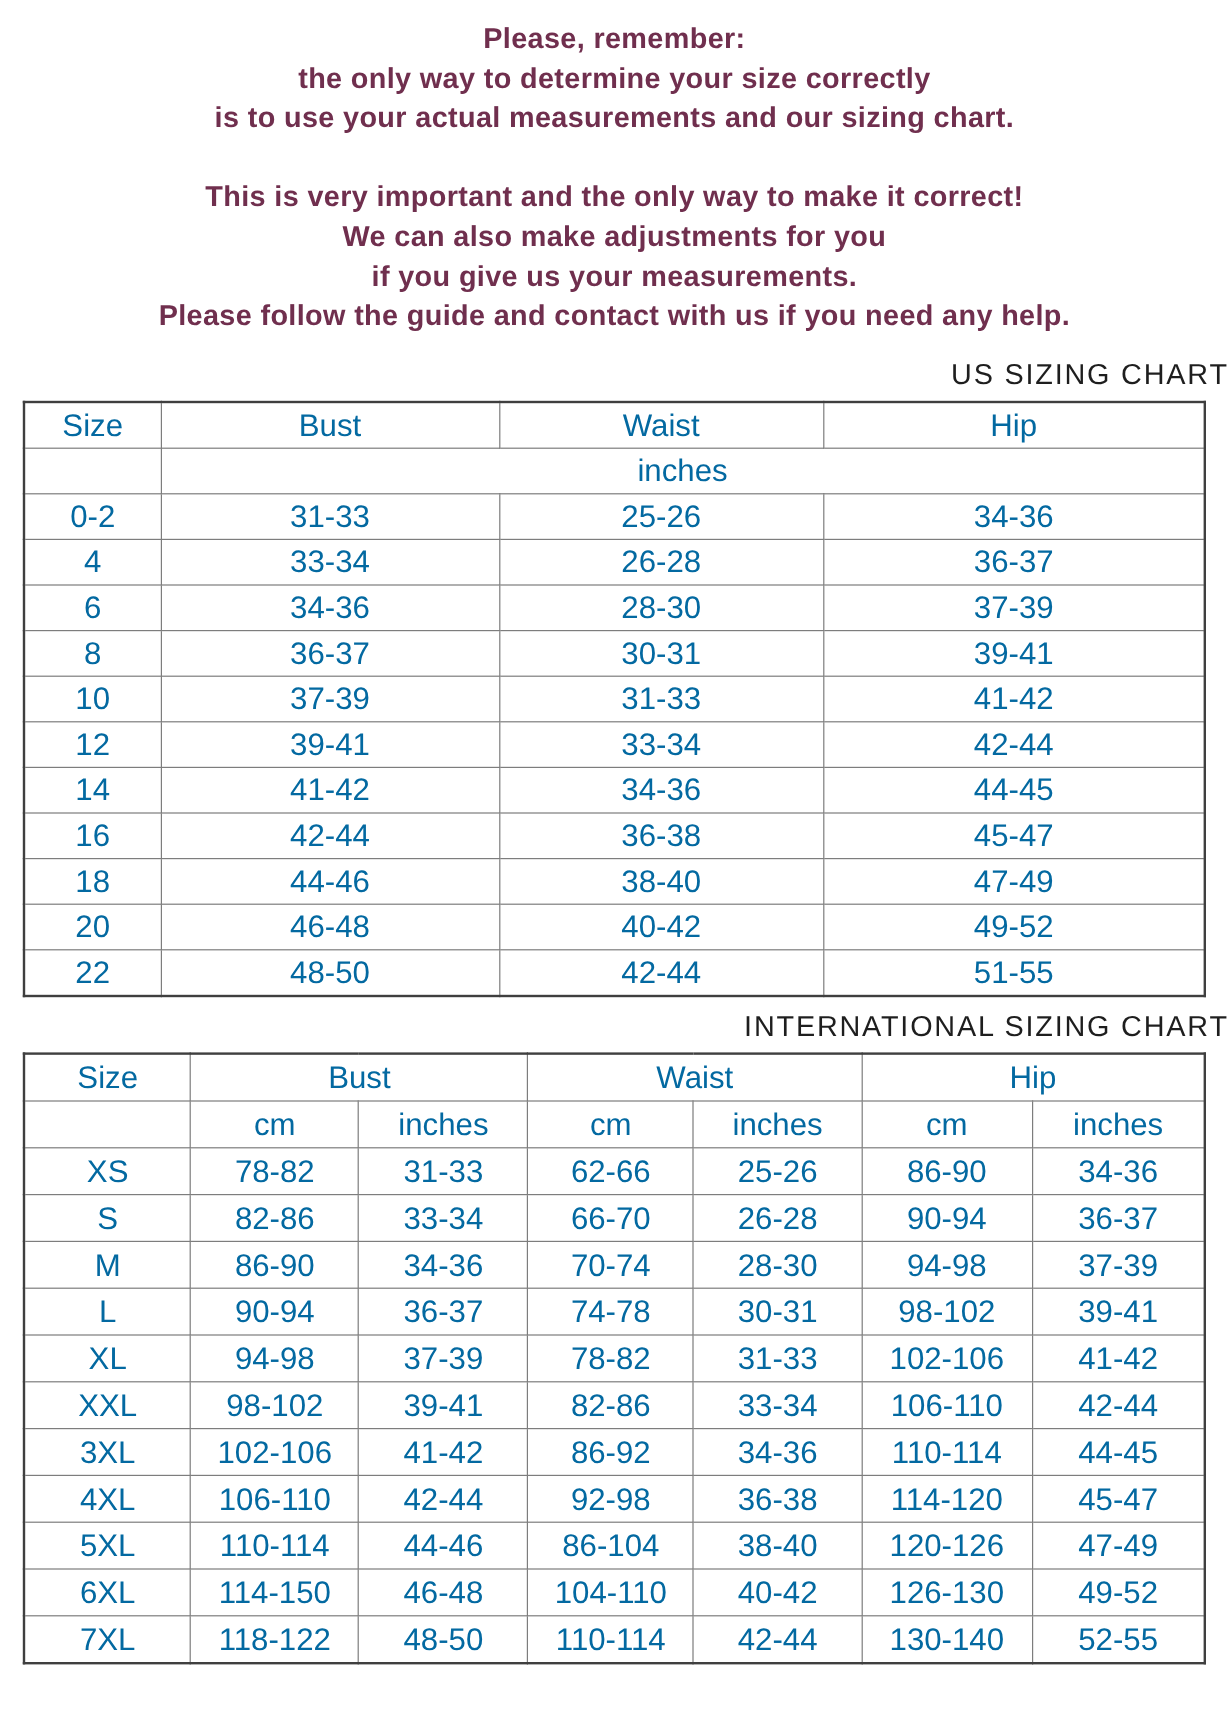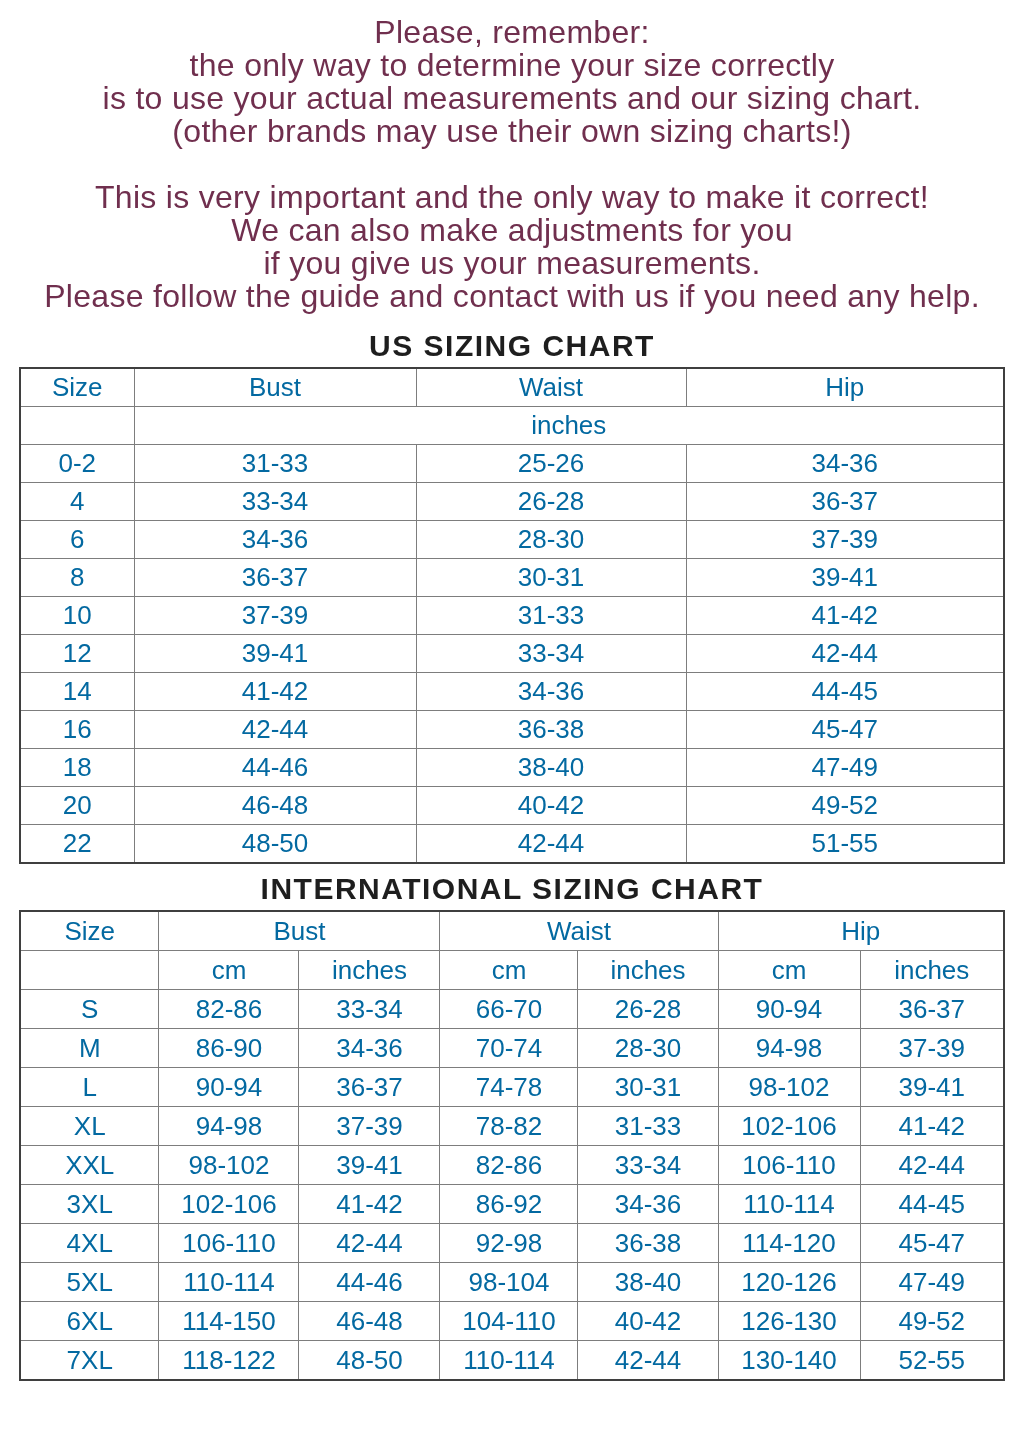--- a/index.html
+++ b/index.html
@@ -10,36 +10,36 @@
   body {
     width: 1024px;
     height: 1432px;
     font-family: "Liberation Sans", "DejaVu Sans", sans-serif;
     color: #1e1e1e;
     overflow: hidden;
   }
   .intro {
     padding-top: 16px;
     text-align: center;
-    font-size: 32px;
+    font-size: 24px;
     line-height: 33px;
-    font-weight: 400;
+    font-weight: 700;
     letter-spacing: 0.3px;
     color: #702f4e;
   }
   .intro-gap {
     height: 33px;
   }
   .chart-title {
-    text-align: center;
-    font-size: 30px;
+    text-align: right;
+    font-size: 24px;
     line-height: 30px;
     letter-spacing: 1.5px;
     color: #1e1e1e;
-    font-weight: 700;
+    font-weight: 400;
   }
   .us-title { margin-top: 18px; margin-bottom: 6px; }
   .intl-title { margin-top: 10px; margin-bottom: 6px; }
   table.sizing-table {
     width: 984px;
     margin: 0 auto;
     border-collapse: collapse;
     table-layout: fixed;
     border: 2px solid #3f3f3f;
     font-size: 26px;
@@ -72,21 +72,20 @@
   col.in-c5 { width: 142px; }
   col.in-c6 { width: 144px; }
 </style>
 </head>
 <body>
 
 <div class="intro">
   <div>Please, remember:</div>
   <div>the only way to determine your size correctly</div>
   <div>is to use your actual measurements and our sizing chart.</div>
-  <div>(other brands may use their own sizing charts!)</div>
   <div class="intro-gap"></div>
   <div>This is very important and the only way to make it correct!</div>
   <div>We can also make adjustments for you</div>
   <div>if you give us your measurements.</div>
   <div>Please follow the guide and contact with us if you need any help.</div>
 </div>
 
 <div class="chart-title us-title">US SIZING CHART</div>
 
 <table class="sizing-table us-table">
@@ -202,20 +201,29 @@
       <td>cm</td>
       <td>inches</td>
       <td>cm</td>
       <td>inches</td>
       <td>cm</td>
       <td>inches</td>
     </tr>
   </thead>
   <tbody>
       <tr>
+        <td>XS</td>
+        <td>78-82</td>
+        <td>31-33</td>
+        <td>62-66</td>
+        <td>25-26</td>
+        <td>86-90</td>
+        <td>34-36</td>
+      </tr>
+      <tr>
         <td>S</td>
         <td>82-86</td>
         <td>33-34</td>
         <td>66-70</td>
         <td>26-28</td>
         <td>90-94</td>
         <td>36-37</td>
       </tr>
       <tr>
         <td>M</td>
@@ -268,21 +276,21 @@
         <td>42-44</td>
         <td>92-98</td>
         <td>36-38</td>
         <td>114-120</td>
         <td>45-47</td>
       </tr>
       <tr>
         <td>5XL</td>
         <td>110-114</td>
         <td>44-46</td>
-        <td>98-104</td>
+        <td>86-104</td>
         <td>38-40</td>
         <td>120-126</td>
         <td>47-49</td>
       </tr>
       <tr>
         <td>6XL</td>
         <td>114-150</td>
         <td>46-48</td>
         <td>104-110</td>
         <td>40-42</td>

